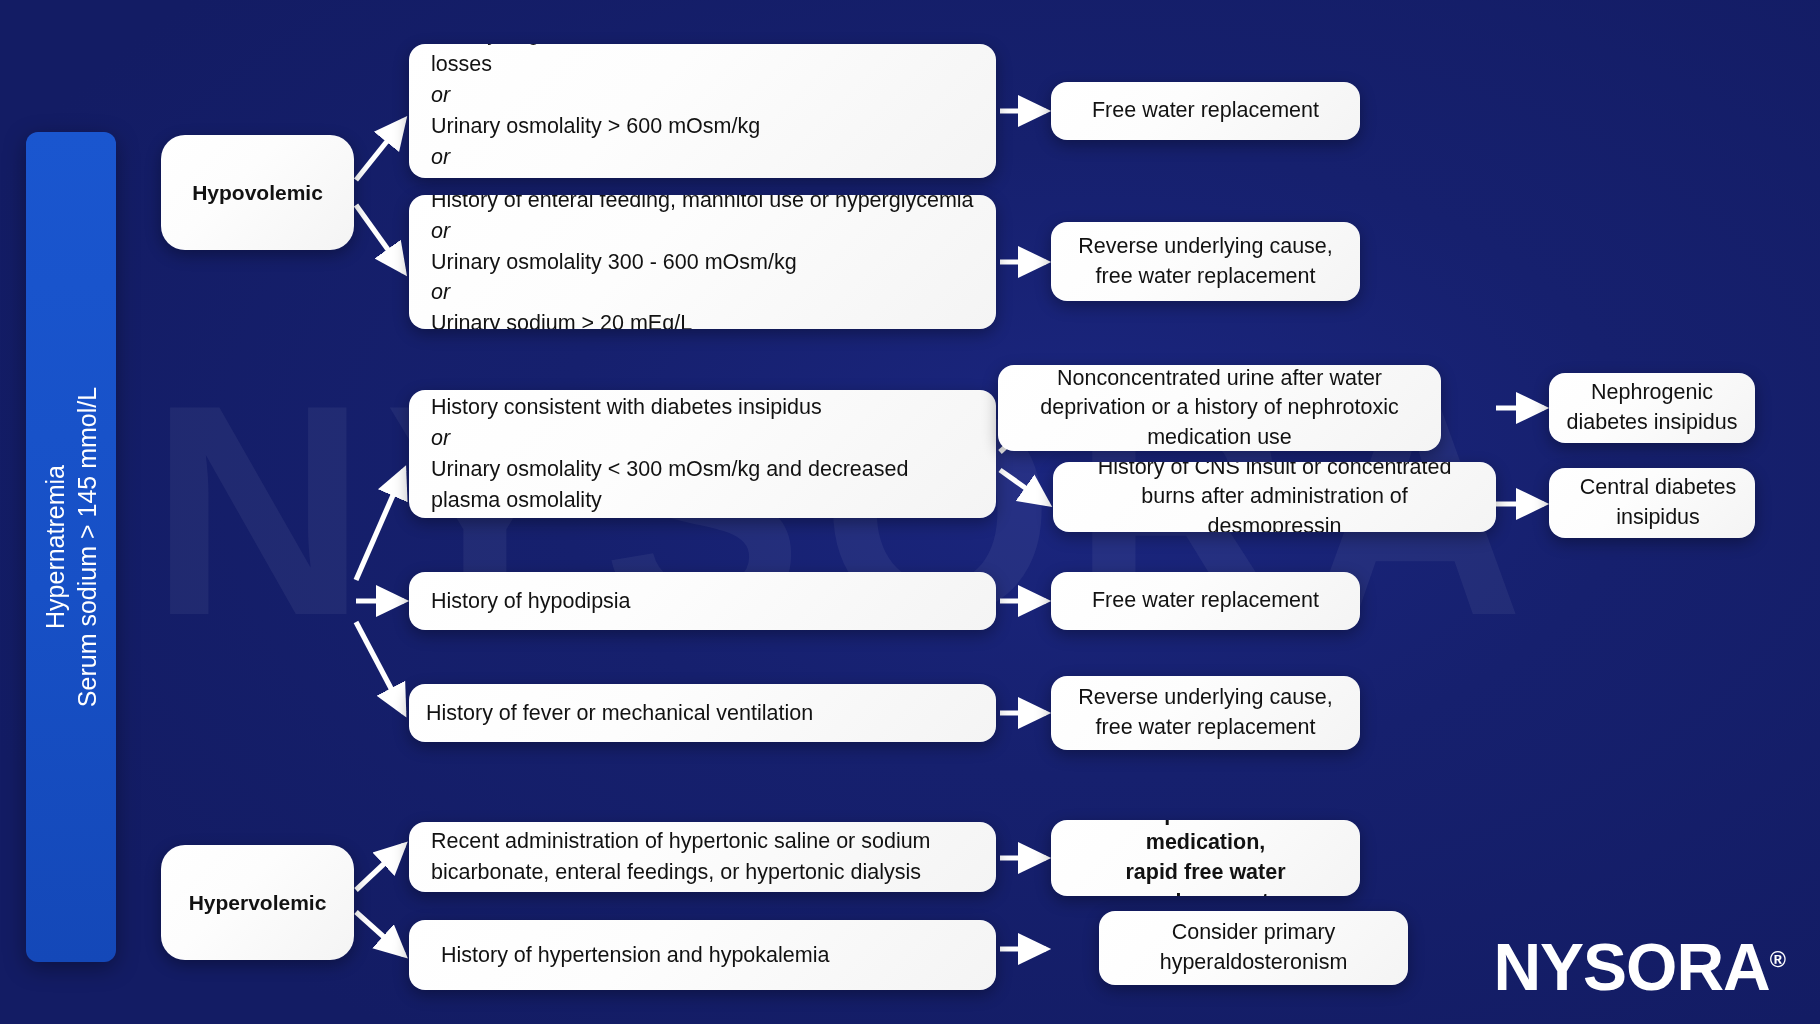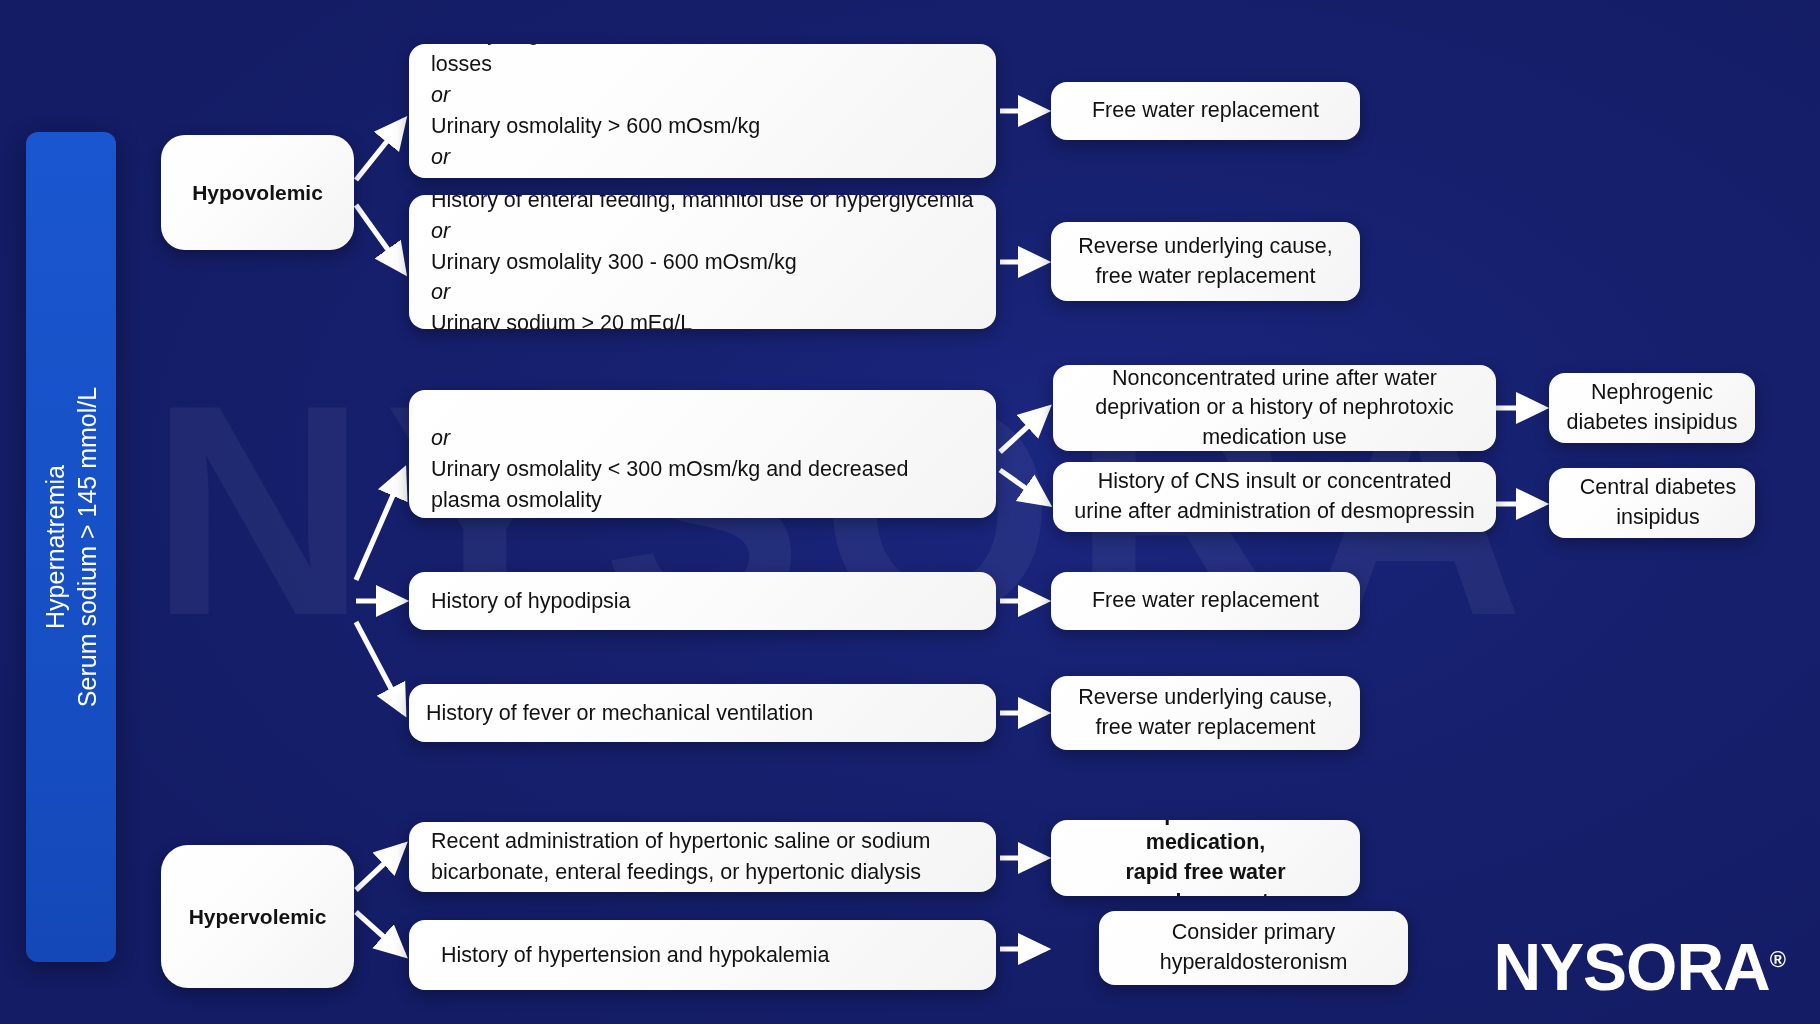--- a/index.html
+++ b/index.html
@@ -187,21 +187,21 @@
 
       <line x1="1000" y1="858" x2="1046" y2="858"></line>
       <line x1="1000" y1="949" x2="1046" y2="949"></line>
     </g>
   </svg>
 
   <div class="node stage" style="left:161px; top:135px; width:193px; height:115px;">
     <span class="txt">Hypovolemic</span>
   </div>
 
-  <div class="node stage" style="left:161px; top:845px; width:193px; height:143px;border-radius:27px;">
+  <div class="node stage" style="left:161px; top:845px; width:193px; height:115px;">
     <span class="txt">Hypervolemic</span>
   </div>
 
   <div class="node criteria" style="left:409px; top:44px; width:587px; height:134px;">
     <span class="txt"><span>History of gastrointestinal loss, burns, or insensible losses</span><br><em>or</em><br><span>Urinary osmolality &gt; 600 mOsm/kg</span><br><em>or</em><br><span>Urinary sodium &lt; 20 mEq/L</span></span>
   </div>
 
   <div class="node criteria" style="left:409px; top:195px; width:587px; height:134px;">
     <span class="txt"><span>History of enteral feeding, mannitol use or hyperglycemia</span><br><em>or</em><br><span>Urinary osmolality 300 - 600 mOsm/kg</span><br><em>or</em><br><span>Urinary sodium &gt; 20 mEq/L</span></span>
   </div>
@@ -209,37 +209,37 @@
   <div class="node outcome" style="left:1051px; top:82px; width:309px; height:58px;">
     <span class="txt">Free water replacement</span>
   </div>
 
   <div class="node outcome" style="left:1051px; top:222px; width:309px; height:79px;">
     <span class="txt">Reverse underlying cause,
 free water replacement</span>
   </div>
 
   <div class="node criteria" style="left:409px; top:390px; width:587px; height:128px;">
-    <span class="txt"><br><em>or</em><br><span>Urinary osmolality &lt; 300 mOsm/kg and decreased plasma osmolality</span></span>
+    <span class="txt"><span>History consistent with diabetes insipidus</span><br><em>or</em><br><span>Urinary osmolality &lt; 300 mOsm/kg and decreased plasma osmolality</span></span>
   </div>
 
   <div class="node criteria" style="left:409px; top:572px; width:587px; height:58px;">
     <span class="txt">History of hypodipsia</span>
   </div>
 
   <div class="node criteria" style="left:409px; top:684px; width:587px; height:58px;padding-left:17px;">
     <span class="txt">History of fever or mechanical ventilation</span>
   </div>
 
-  <div class="node outcome" style="left:1053px; top:365px; width:443px; height:86px; padding:8px 20px;">
+  <div class="node outcome" style="left:998px; top:365px; width:443px; height:86px; padding:8px 20px;">
     <span class="txt">Nonconcentrated urine after water deprivation or a history of nephrotoxic medication use</span>
   </div>
 
   <div class="node outcome" style="left:1053px; top:462px; width:443px; height:70px; padding:8px 20px;">
-    <span class="txt">History of CNS insult or concentrated urine after administration of desmopressin</span>
+    <span class="txt">History of CNS insult or concentrated burns after administration of desmopressin</span>
   </div>
 
   <div class="node outcome" style="left:1549px; top:373px; width:206px; height:70px;">
     <span class="txt">Nephrogenic
 diabetes insipidus</span>
   </div>
 
   <div class="node outcome" style="left:1549px; top:468px; width:206px; height:70px;padding-left:28px;">
     <span class="txt">Central diabetes
 insipidus</span>

